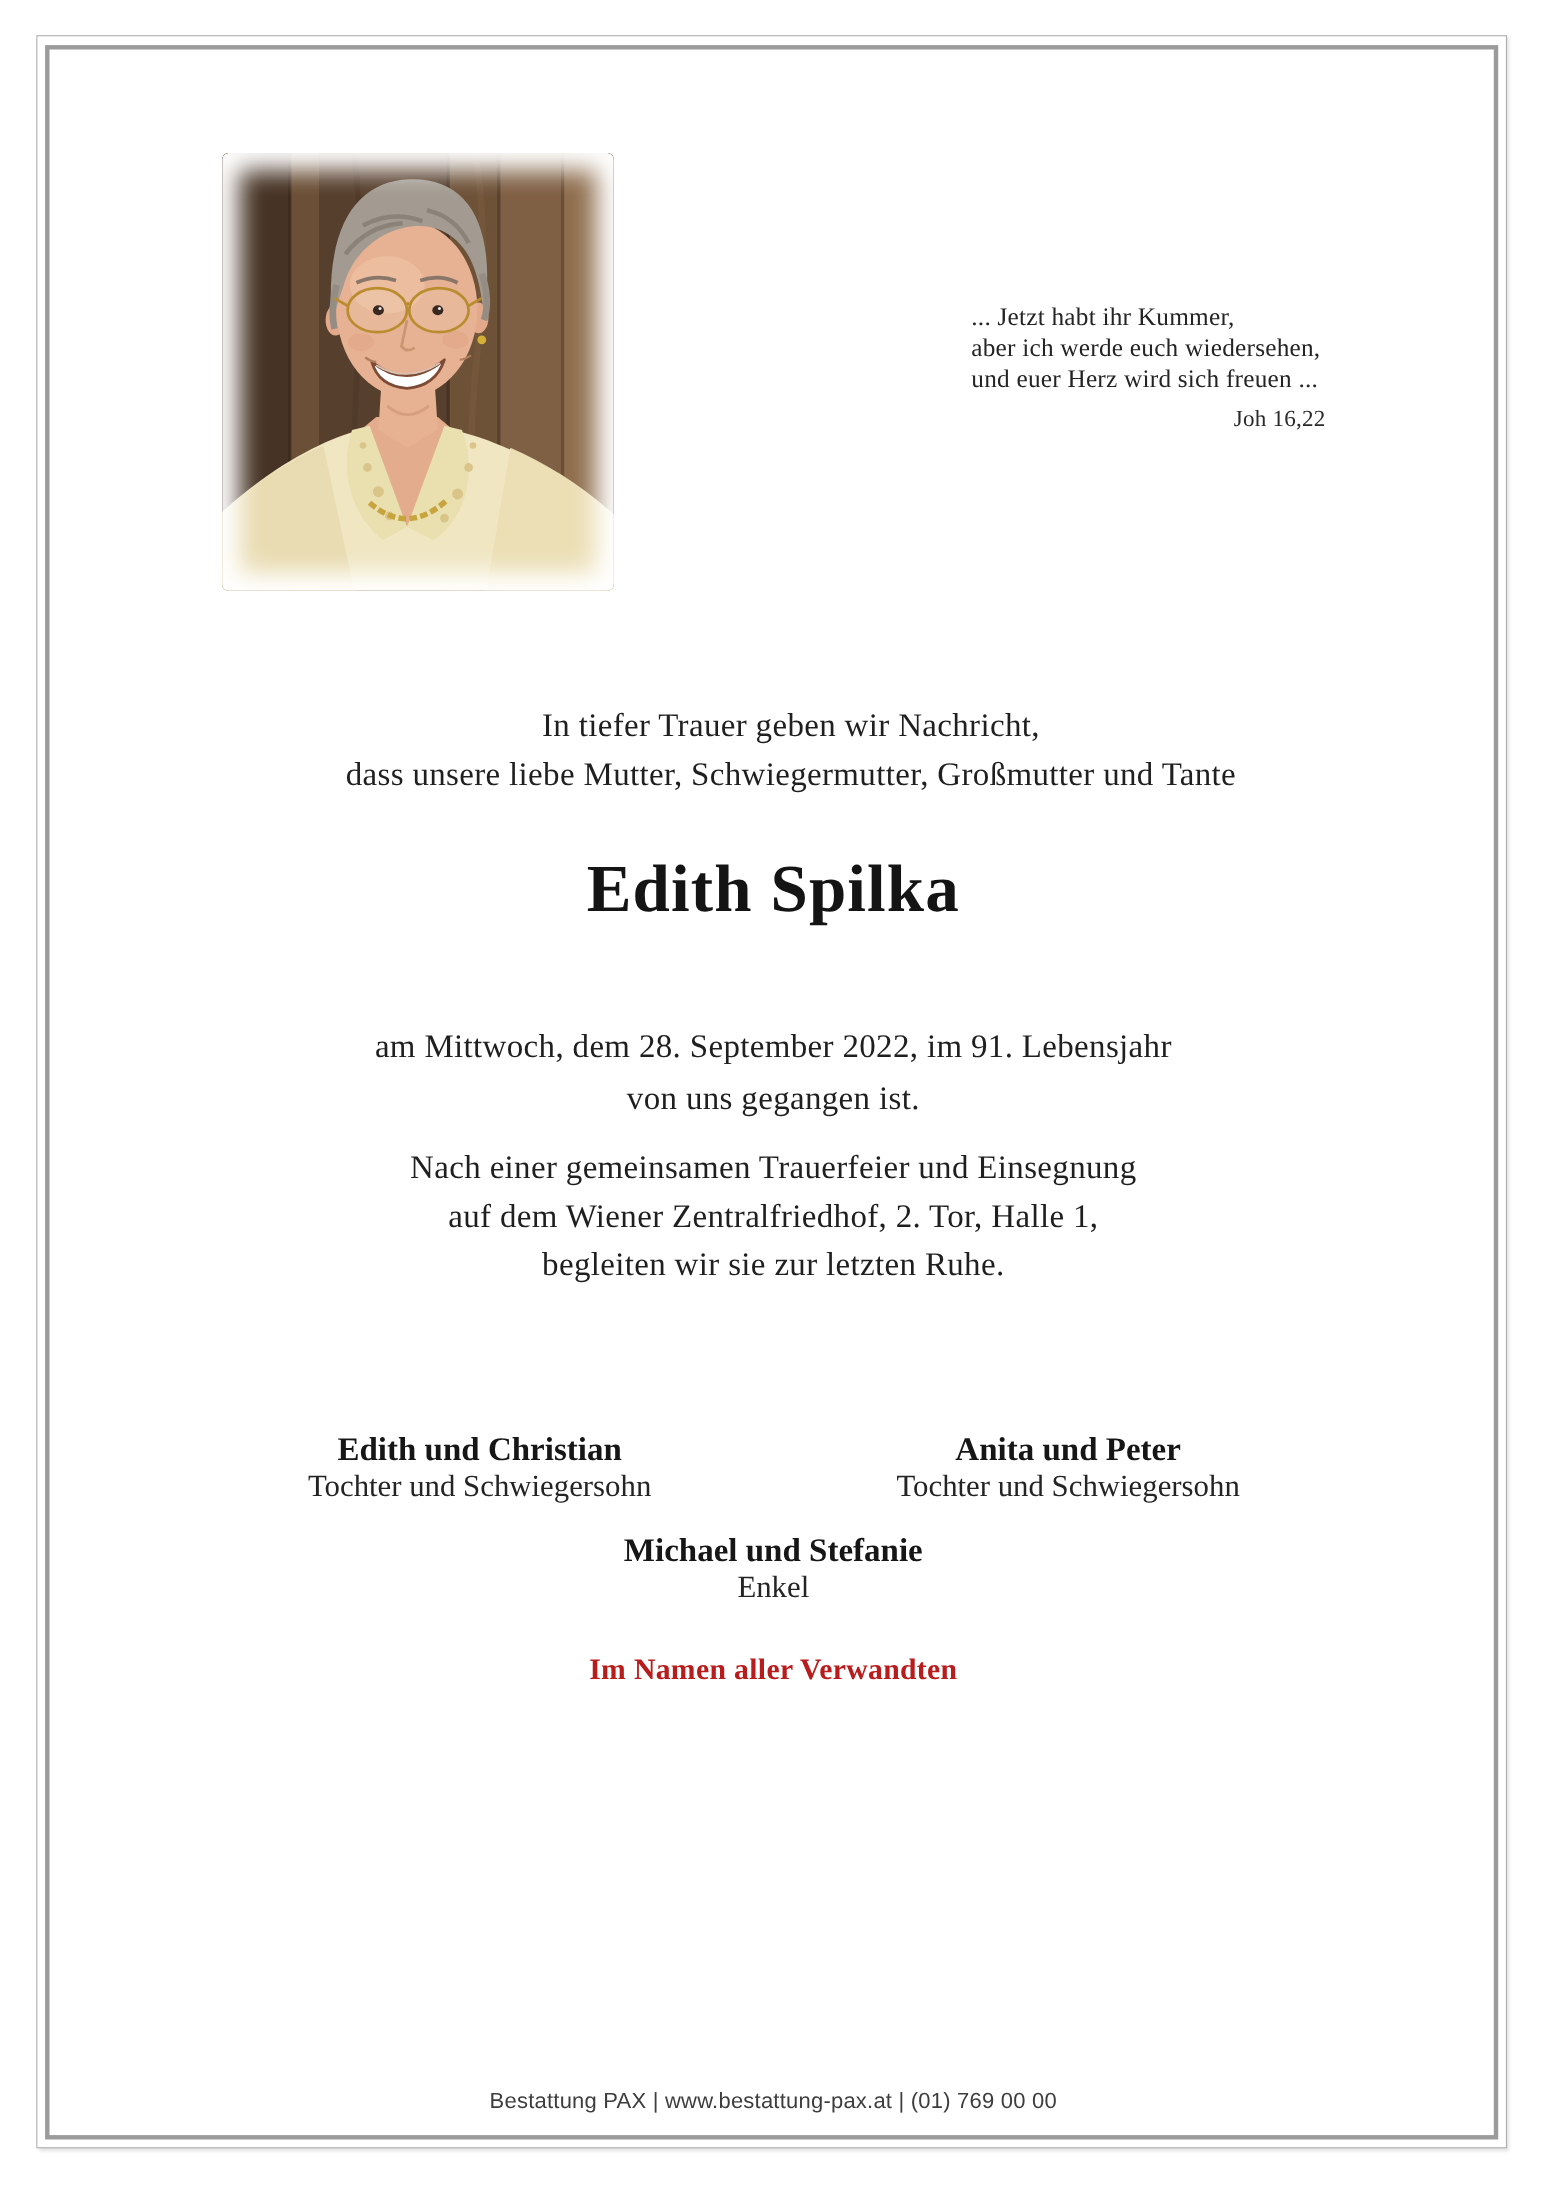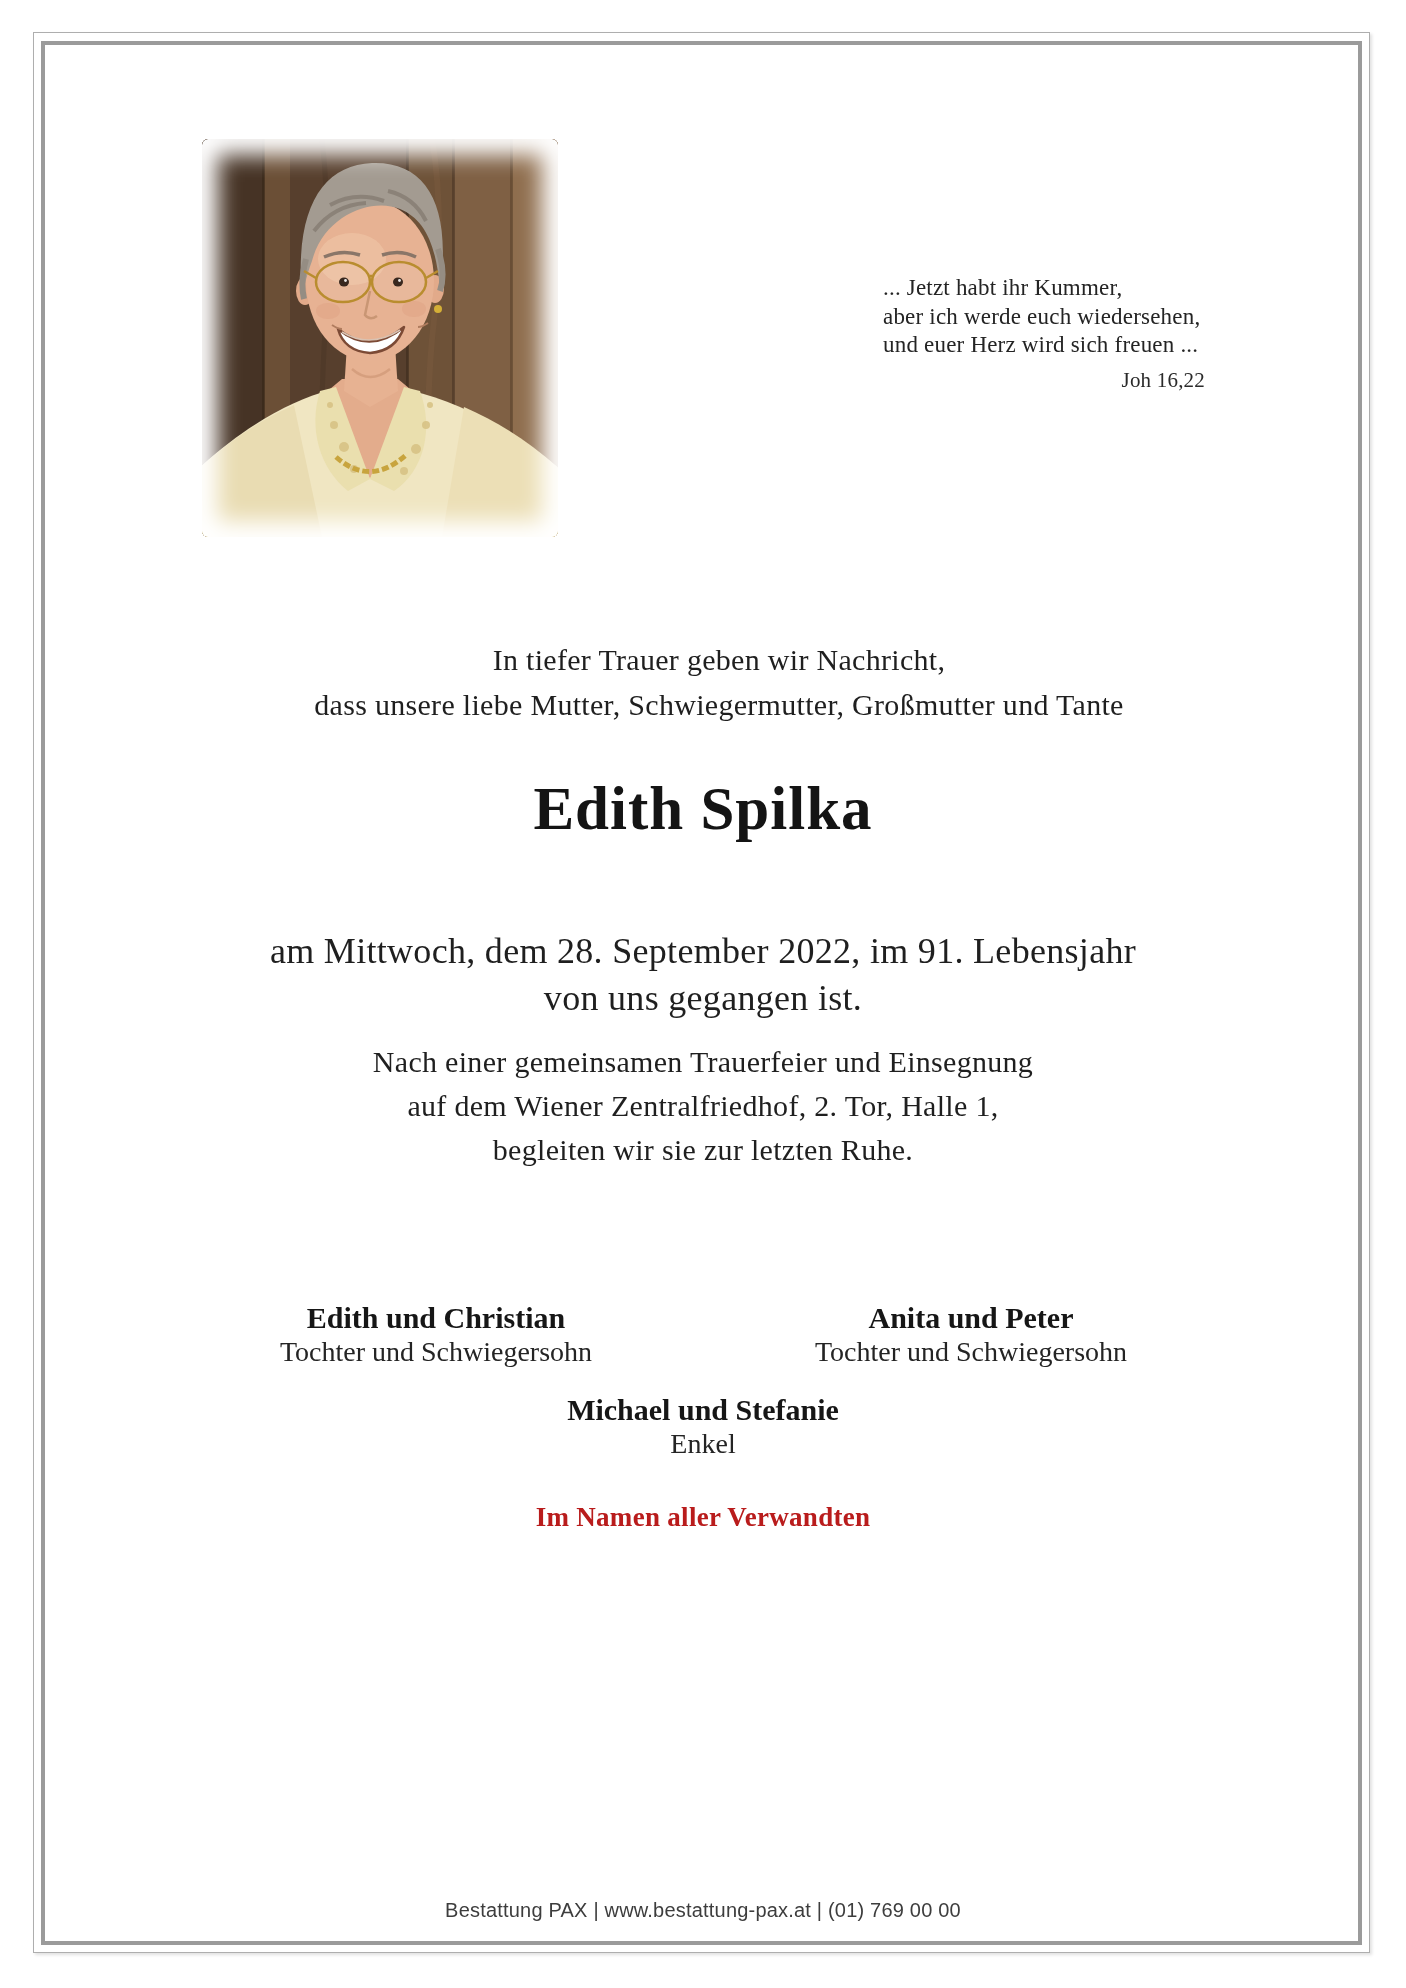--- a/index.html
+++ b/index.html
@@ -40,21 +40,21 @@
   .quote .quote-ref {
     text-align:right; margin-top:6px; font-size:21px; color:#2a2a2a;
   }
   .centerband { position:absolute; left:45px; width:1316px; text-align:center; }
   .announce { top:637px; font-size:30px; line-height:45px; letter-spacing:0.3px;padding-left:32px; }
   .name {
     top:778px; font-size:61px; font-weight:bold; line-height:1;
     letter-spacing:1px; color:#141414;
     font-family:"Liberation Serif", serif;
   }
-  .passing { top:928px; font-size:36px; line-height:47px; letter-spacing:0.3px; }
+  .passing { top:928px; font-size:30px; line-height:47px; letter-spacing:0.3px; }
   .funeral { top:1040px; font-size:30px; line-height:44px; letter-spacing:0.3px; }
   .mourner-col { position:absolute; width:340px; text-align:center; }
   .col-left  { left:266px; top:1300px; }
   .col-right { left:801px; top:1300px; }
   .col-center { top:1392px; }
   .m-name { font-size:30px; font-weight:bold; line-height:35px; color:#161616; }
   .m-rel  { font-size:28px; line-height:33px; color:#242424; }
   .closing { top:1502px; font-size:27px; font-weight:bold; letter-spacing:0.3px; color:#b91c1c; }
   .footer {
     top:1899px;

